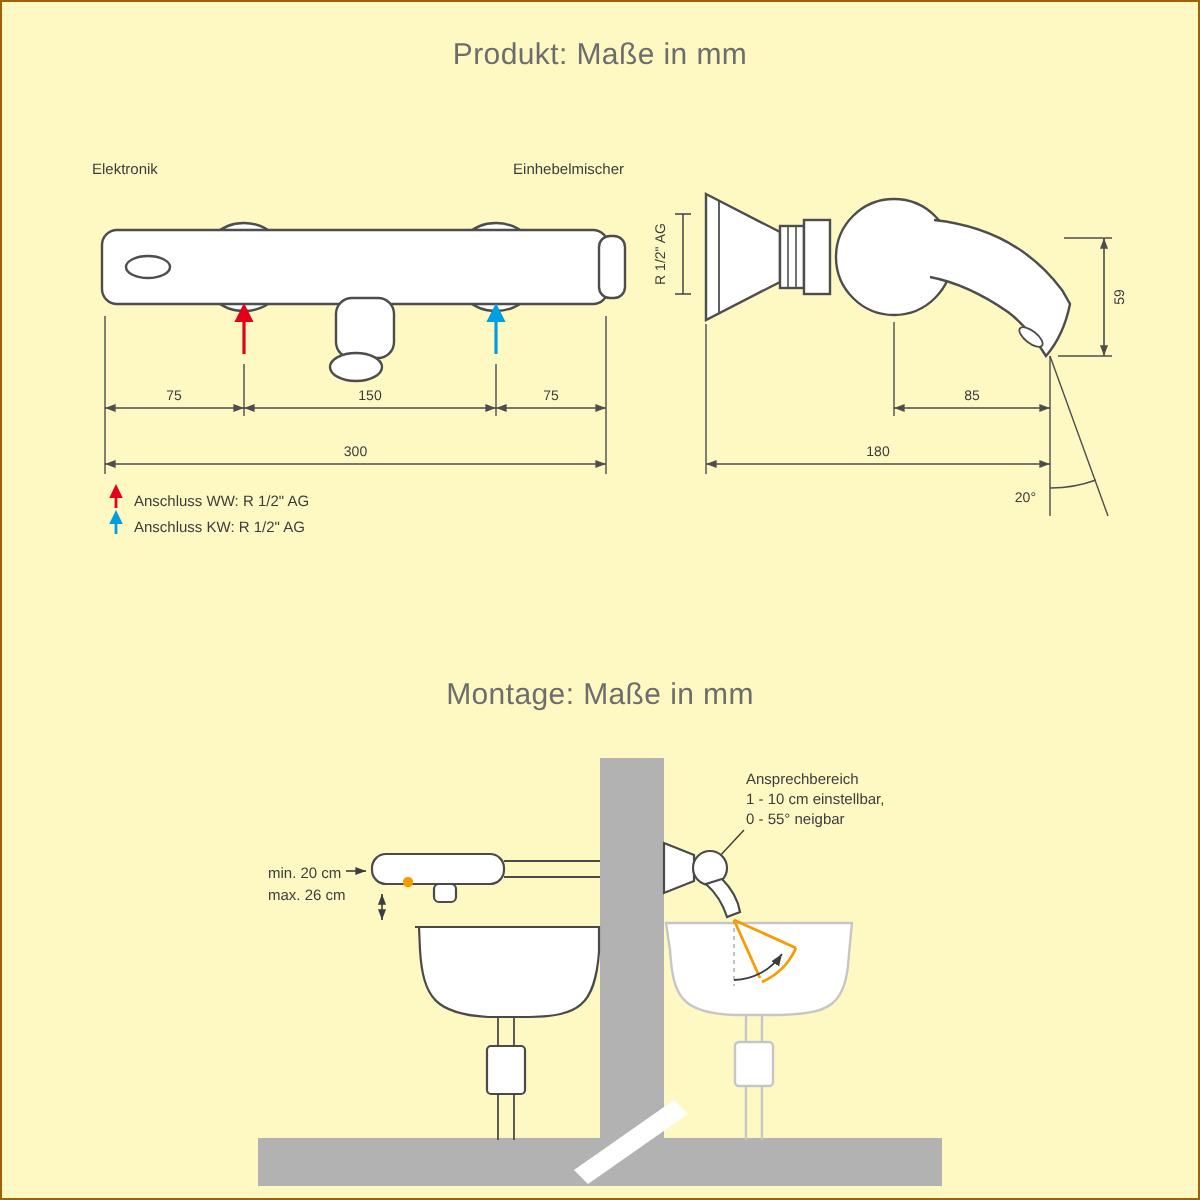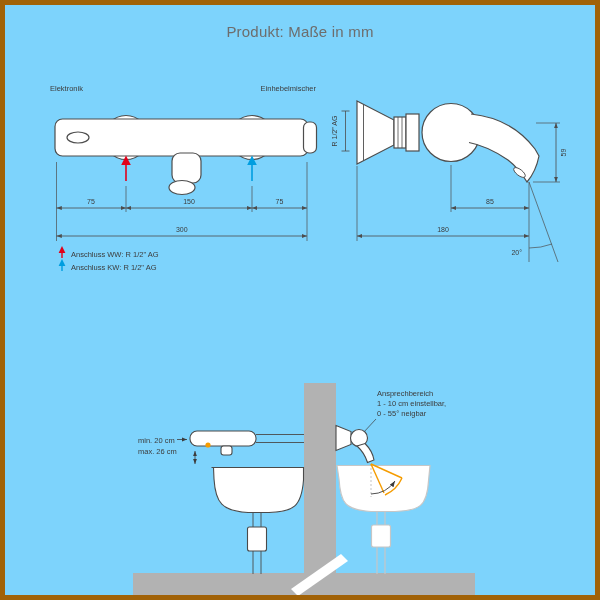--- a/index.html
+++ b/index.html
@@ -1,17 +1,17 @@
 <!DOCTYPE html>
 <html><head>
 <meta charset="utf-8">
 <style>
   *{margin:0;padding:0;box-sizing:border-box}
   html,body{background:#ffffff;font-family:"Liberation Sans",sans-serif}
-  .canvas{position:relative;width:600px;height:600px;background:#7dd3fc;border:5px solid #a16207;overflow:hidden}
+  .canvas{position:relative;width:600px;height:600px;background:#fef9c3;border:1px solid #a16207;overflow:hidden}
   .title{position:absolute;left:0;width:100%;text-align:center;font-size:15px;letter-spacing:.2px;color:#6d6d6d}
   .layer{position:absolute;left:0}
   text{font-family:"Liberation Sans",sans-serif;fill:#3c3c3c}
   .lbl{font-size:7.5px}
   .dim{font-size:7px}
   .note{font-size:7.5px}
 </style>
 </head>
 <body>
 
@@ -113,20 +113,21 @@
     <g>
       <line x1="57" y1="253" x2="57" y2="247" stroke="#e2001a" stroke-width="1.4"></line>
       <polygon points="53.6,248 60.4,248 57,241" fill="#e2001a"></polygon>
       <text class="lbl" x="66" y="252">Anschluss WW: R 1/2" AG</text>
       <line x1="57" y1="266" x2="57" y2="260" stroke="#009ee0" stroke-width="1.4"></line>
       <polygon points="53.6,261 60.4,261 57,254" fill="#009ee0"></polygon>
       <text class="lbl" x="66" y="265">Anschluss KW: R 1/2" AG</text>
     </g>
   </svg>
 
+  <div class="title" style="top:338px">Montage: Maße in mm</div>
 
   <svg class="layer" style="top:365px" width="600" height="235" viewBox="0 365 600 235">
     <defs>
       <marker id="dm" viewBox="0 0 8 8" refX="7.6" refY="4" markerWidth="7" markerHeight="7" orient="auto-start-reverse">
         <path d="M0,1.1 L7.6,4 L0,6.9 Z" fill="#3c3c3c"></path>
       </marker>
     </defs>
 
     <rect x="299" y="378" width="32" height="214" fill="#b2b2b2"></rect>
     <rect x="128" y="568" width="342" height="24" fill="#b2b2b2"></rect>

